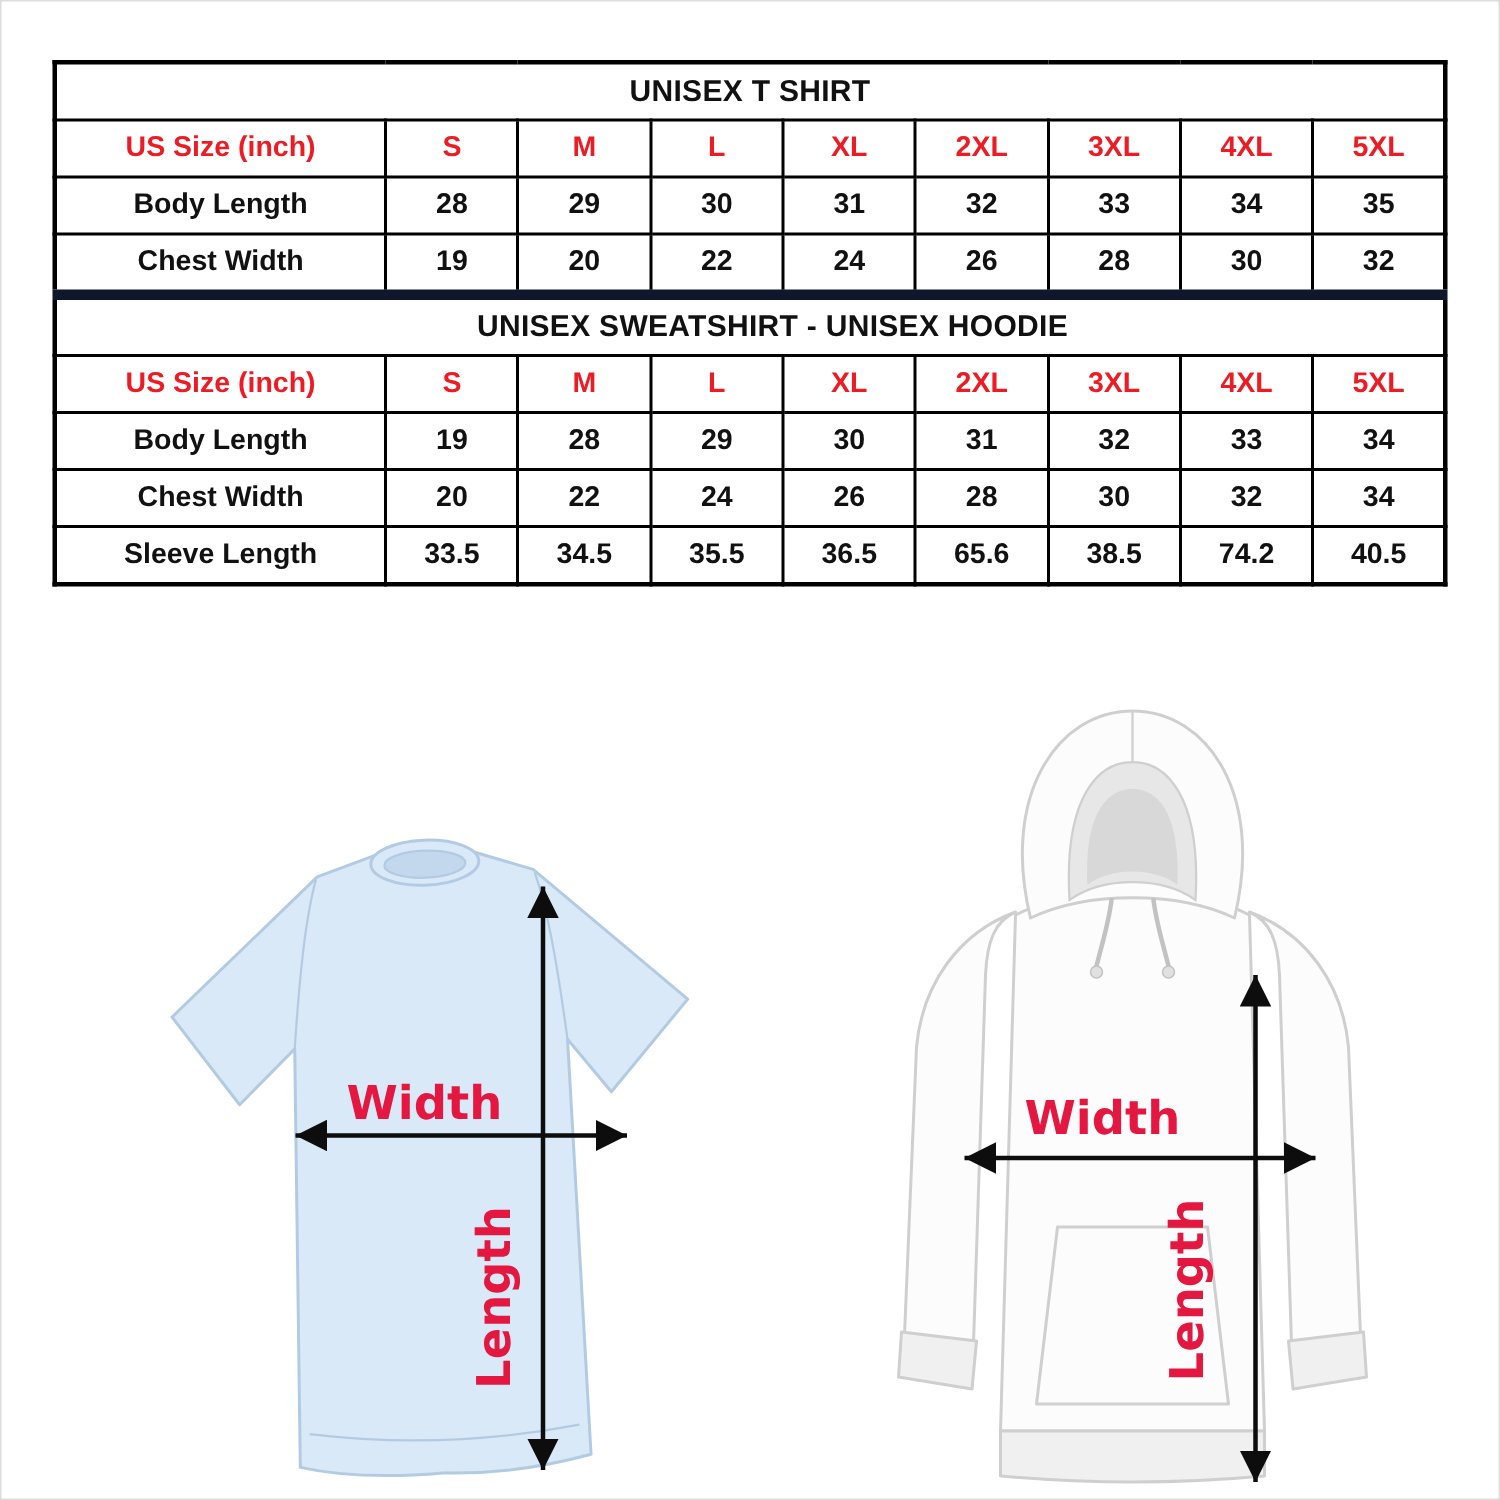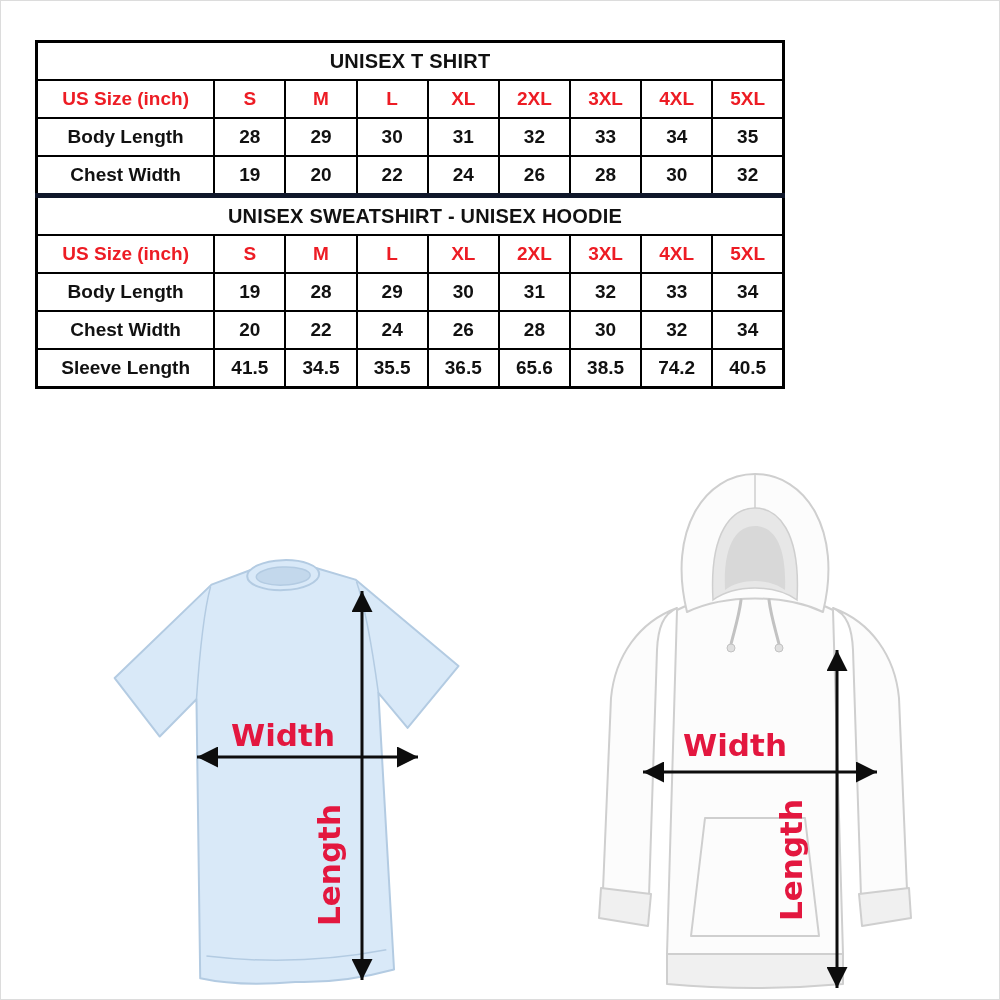--- a/index.html
+++ b/index.html
@@ -3,30 +3,30 @@
 <meta charset="utf-8">
 <style>
   html,body{margin:0;padding:0;}
   body{
     position:relative;width:1000px;height:1000px;background:#ffffff;
     font-family:"Liberation Sans",sans-serif;overflow:hidden;
   }
   .frame{position:absolute;inset:0;border:1px solid #dcdcdc;pointer-events:none;}
 
   
-  .table-area{position:absolute;left:35px;top:40px;width:750px;}
+  .table-area{position:absolute;left:35px;top:40px;width:930px;}
   table.size-table{width:100%;border-collapse:collapse;table-layout:fixed;border:3px solid #000;}
   .size-table td{
     border:2px solid #000;text-align:center;vertical-align:middle;
     height:36px;font-weight:bold;font-size:19px;color:#111;padding:0 2px;
     white-space:nowrap;overflow:hidden;
   }
   .size-table col.c0{width:23.8%;}
   tr.section-title td{font-size:20px;letter-spacing:.2px;}
-  tr.hoodie-title td{border-top:5px solid #0f172a;padding-left:32px;}
+  tr.hoodie-title td{border-top:7px solid #0f172a;padding-left:32px;}
   tr.size-header td{color:var(--accent-red,#ed1c24);margin-top:12px;}
 
   
   .tee-svg{position:absolute;left:100px;top:555px;}
   .hoodie-svg{position:absolute;left:565px;top:460px;}
   .tee-part{fill:var(--tee-blue,#d9e9f8);stroke:var(--tee-outline,#b3cbe2);stroke-width:2;stroke-linejoin:round;}
   .tee-inner{fill:#c3d8ec;stroke:var(--tee-outline,#b3cbe2);stroke-width:1.5;}
   .tee-seam{fill:none;stroke:var(--tee-outline,#b3cbe2);stroke-width:1.5;}
   .hoodie-part{fill:#fcfcfc;stroke:var(--hoodie-outline,#cfcfcf);stroke-width:2;stroke-linejoin:round;}
   .hoodie-rib{fill:#f0f0f0;stroke:var(--hoodie-outline,#cfcfcf);stroke-width:2;stroke-linejoin:round;}
@@ -127,21 +127,21 @@
       <td>22</td>
       <td>24</td>
       <td>26</td>
       <td>28</td>
       <td>30</td>
       <td>32</td>
       <td>34</td>
     </tr>
     <tr>
       <td>Sleeve Length</td>
-      <td>41.5</td>
+      <td>33.5</td>
       <td>34.5</td>
       <td>35.5</td>
       <td>36.5</td>
       <td>65.6</td>
       <td>38.5</td>
       <td>74.2</td>
       <td>40.5</td>
     </tr>
   </tbody>
     </table>

